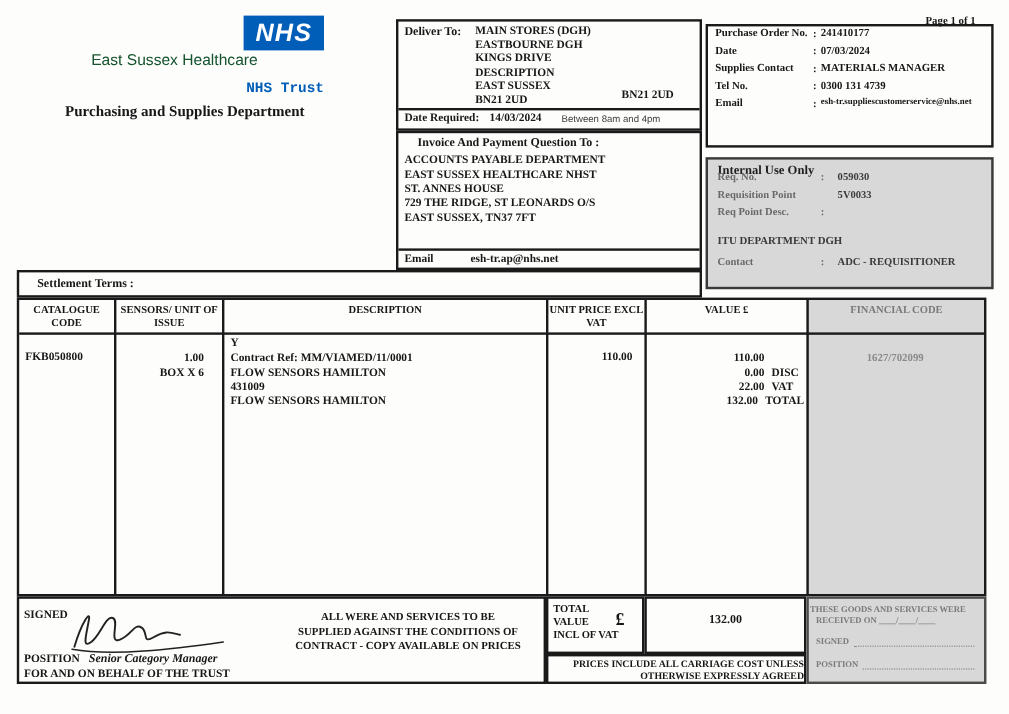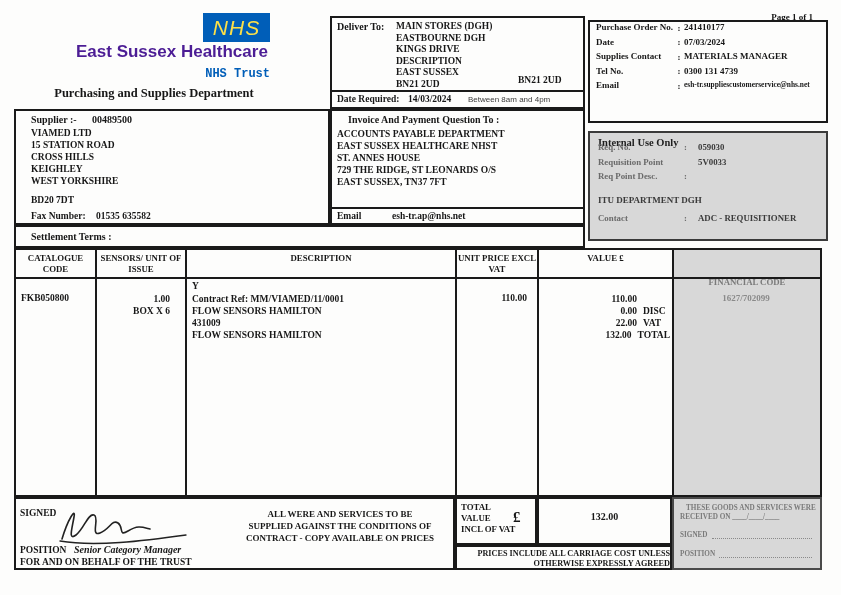--- a/index.html
+++ b/index.html
@@ -8,24 +8,24 @@
     position:relative; width:841px; height:595px; background:#fdfdfc;
     font-family:"Liberation Serif","DejaVu Serif",serif; font-weight:bold;
     color:#171717; overflow:hidden;
   }
   .abs { position:absolute; }
 
   
   .page-num { right:28px; top:12px; font-size:9px; }
   .nhs-logo { left:203px; top:13px; width:67px; height:29px; background:#005EB8;
               display:flex; align-items:center; justify-content:center; }
-  .nhs-logo-text { color:#fde047; font-family:"Liberation Sans",sans-serif; font-weight:normal;
+  .nhs-logo-text { color:#ffffff; font-family:"Liberation Sans",sans-serif; font-weight:bold;
                    font-style:italic; font-size:21px; letter-spacing:1px; }
   .trust-name { left:76px; top:42px; font-family:"Liberation Sans",sans-serif;
-                font-size:17px; font-weight:bold; color:#4c1d95; white-space:nowrap; }
+                font-size:13px; font-weight:normal; color:#14532d; white-space:nowrap; }
   .trust-sub { left:150px; top:67px; width:120px; text-align:right;
                font-family:Liberation Mono, monospace; font-size:12px; font-weight:bold; color:#005EB8; }
   .dept-title { left:28px; top:86px; width:252px; text-align:center; font-size:12.5px; }
 
   
   .deliver-box { left:330px; top:16px; width:255px; height:93px; border:2px solid #1a1a1a; }
   .deliver-label { left:5px; top:3px; font-size:10px; }
   .deliver-lines { left:64px; top:3px; font-size:9.5px; line-height:11.6px; }
   .deliver-postcode-right { left:186px; top:57px; font-size:9.5px; }
   .date-required-row { left:0; bottom:0; width:100%; height:17px; border-top:2px solid #1a1a1a; }
@@ -106,21 +106,21 @@
   .total-label-box { left:455px; top:497px; width:82px; height:48px; border:2px solid #1a1a1a; }
   .total-label-lines { left:4px; top:3px; font-size:8.8px; line-height:11px; }
   .currency-symbol { left:56px; top:10px; font-size:15px; }
   .total-value-box { left:537px; top:497px; width:135px; height:48px; border:2px solid #1a1a1a; }
   .total-value { left:0; top:12px; width:100%; text-align:center; font-size:10px; }
   .carriage-box { left:455px; top:545px; width:217px; height:25px; border:2px solid #1a1a1a;
                   text-align:right; font-size:8.2px; line-height:10.2px; padding-top:2px; }
 
   .received-box { left:672px; top:497px; width:150px; height:73px;
                   border:2px solid #4a4a4a; background:#d8d8d8; color:#7a7a7a; }
-  .rcv-line1 { left:12px; top:5px; font-size:7.2px; }
+  .rcv-line1 { left:1px; top:5px; font-size:7.2px; }
   .rcv-line2 { left:6px; top:14px; font-size:7.2px; }
   .rcv-row { left:6px; right:8px; display:flex; align-items:flex-end; font-size:7.2px; }
   .rcv-signed { top:32px; }
   .rcv-position { top:51px; }
   .dotline { flex:1; border-bottom:1px dotted #8a8a8a; height:7px; margin-left:4px; }
 </style>
 </head>
 <body>
 
 <div class="doc">
@@ -173,34 +173,20 @@
       <span class="info-colon">:</span>
       <span class="info-value">0300 131 4739</span>
     </div>
     <div class="info-row">
       <span class="info-label">Email</span>
       <span class="info-colon">:</span>
       <span class="info-value small">esh-tr.suppliescustomerservice@nhs.net</span>
     </div>
   </div>
 
-  <div class="abs supplier-box">
-    <div class="abs supplier-label">Supplier :-</div>
-    <div class="abs supplier-code">00489500</div>
-    <div class="abs supplier-lines">
-      <div>VIAMED LTD</div>
-      <div>15 STATION ROAD</div>
-      <div>CROSS HILLS</div>
-      <div>KEIGHLEY</div>
-      <div>WEST YORKSHIRE</div>
-    </div>
-    <div class="abs supplier-postcode">BD20 7DT</div>
-    <div class="abs fax-label">Fax Number:</div>
-    <div class="abs fax-value">01535 635582</div>
-  </div>
 
   <div class="abs invoice-box">
     <div class="abs invoice-title">Invoice And Payment Question To :</div>
     <div class="abs invoice-lines">
       <div>ACCOUNTS PAYABLE DEPARTMENT</div>
       <div>EAST SUSSEX HEALTHCARE NHST</div>
       <div>ST. ANNES HOUSE</div>
       <div>729 THE RIDGE, ST LEONARDS O/S</div>
       <div>EAST SUSSEX, TN37 7FT</div>
     </div>
@@ -248,21 +234,21 @@
     <div class="abs vline" style="left:439px;"></div>
     <div class="abs vline" style="left:521px;"></div>
     <div class="abs vline" style="left:656px;"></div>
     <div class="abs hline-header"></div>
 
     <div class="abs th" style="left:0; width:79px;">CATALOGUE CODE</div>
     <div class="abs th" style="left:81px; width:88px;">SENSORS/ UNIT OF ISSUE</div>
     <div class="abs th" style="left:171px; width:268px;">DESCRIPTION</div>
     <div class="abs th" style="left:441px; width:80px;">UNIT PRICE EXCL VAT</div>
     <div class="abs th" style="left:523px; width:133px;">VALUE £</div>
-    <div class="abs th th-fin" style="left:658px; width:146px;margin-top:24px;">FINANCIAL CODE</div>
+    <div class="abs th th-fin" style="left:658px; width:146px;">FINANCIAL CODE</div>
 
     <div class="abs cell cell-flag">Y</div>
     <div class="abs cell cell-catalogue">FKB050800</div>
     <div class="abs cell cell-qty-block">
       <div>1.00</div>
       <div>BOX X 6</div>
     </div>
     <div class="abs cell cell-desc">
       <div>Contract Ref: MM/VIAMED/11/0001</div>
       <div>FLOW SENSORS HAMILTON</div>

